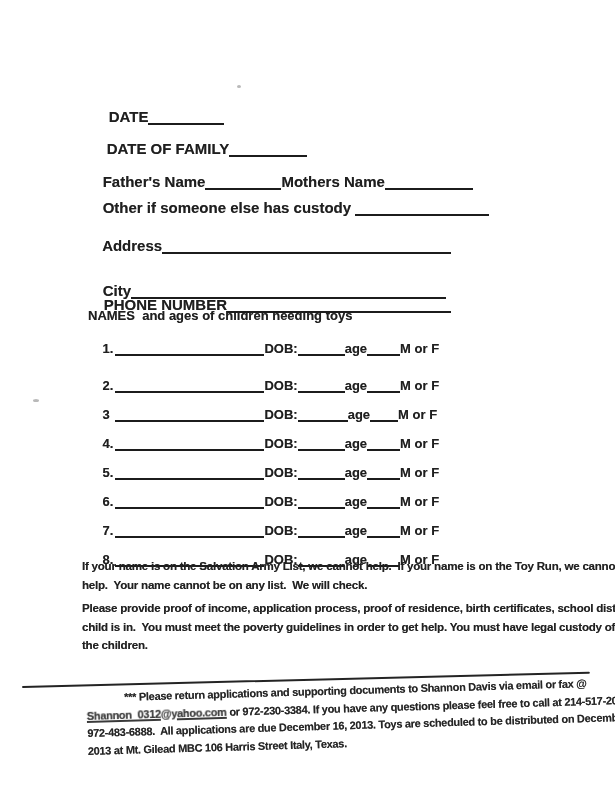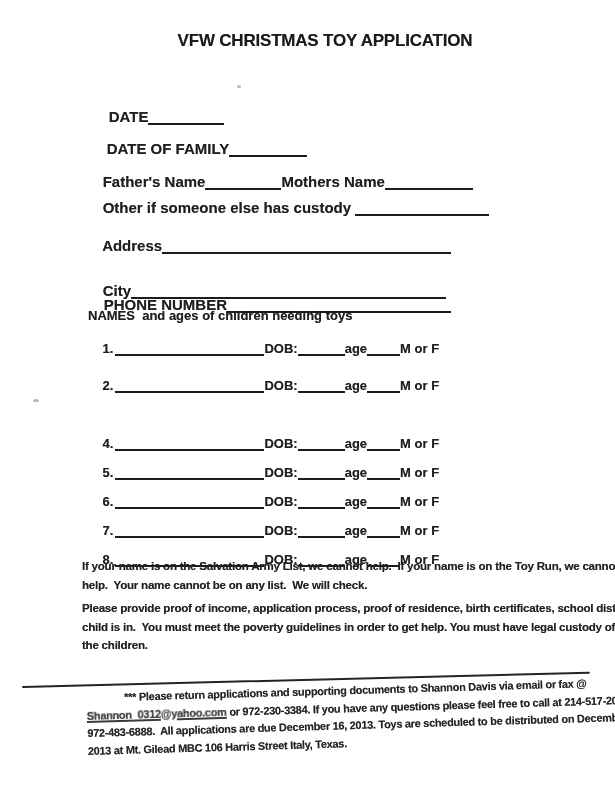--- a/index.html
+++ b/index.html
@@ -49,21 +49,20 @@
     filter:blur(0.4px);
     color:#3a3a3a;
   }
   .speck{position:absolute;background:#b9b9b9;border-radius:50%;}
 </style>
 </head>
 <body>
 
 <div class="page">
 
-  <div class="title">VFW CHRISTMAS TOY APPLICATION</div>
 
   <div class="fld" style="left:92px;top:91px">
     <span class="lbl">DATE</span><span class="ln" style="width:76px"></span>
   </div>
 
   <div class="fld" style="left:90px;top:123px">
     <span class="lbl">DATE OF FAMILY</span><span class="ln" style="width:78px"></span>
   </div>
 
   <div class="fld" style="left:86px;top:156px">
@@ -86,20 +85,23 @@
     <span class="lbl">PHONE NUMBER</span><span class="ln" style="width:224px"></span>
   </div>
 
   <div class="heading" style="top:308px">NAMES  and ages of children needing toys</div>
 
   <div class="crow" style="top:325px">
     <span class="num">1.</span><span class="ln" style="width:149px"></span><span>DOB:</span><span class="ln" style="width:47px"></span><span>age</span><span class="ln" style="width:33px"></span><span>M or F</span>
   </div>
   <div class="crow" style="top:362px">
     <span class="num">2.</span><span class="ln" style="width:149px"></span><span>DOB:</span><span class="ln" style="width:47px"></span><span>age</span><span class="ln" style="width:33px"></span><span>M or F</span>
+  </div>
+  <div class="crow" style="top:391px">
+    <span class="num">3</span><span class="ln" style="width:149px"></span><span>DOB:</span><span class="ln" style="width:50px"></span><span>age</span><span class="ln" style="width:28px"></span><span>M or F</span>
   </div>
   <div class="crow" style="top:420px">
     <span class="num">4.</span><span class="ln" style="width:149px"></span><span>DOB:</span><span class="ln" style="width:47px"></span><span>age</span><span class="ln" style="width:33px"></span><span>M or F</span>
   </div>
   <div class="crow" style="top:449px">
     <span class="num">5.</span><span class="ln" style="width:149px"></span><span>DOB:</span><span class="ln" style="width:47px"></span><span>age</span><span class="ln" style="width:33px"></span><span>M or F</span>
   </div>
   <div class="crow" style="top:478px">
     <span class="num">6.</span><span class="ln" style="width:149px"></span><span>DOB:</span><span class="ln" style="width:47px"></span><span>age</span><span class="ln" style="width:33px"></span><span>M or F</span>
   </div>

